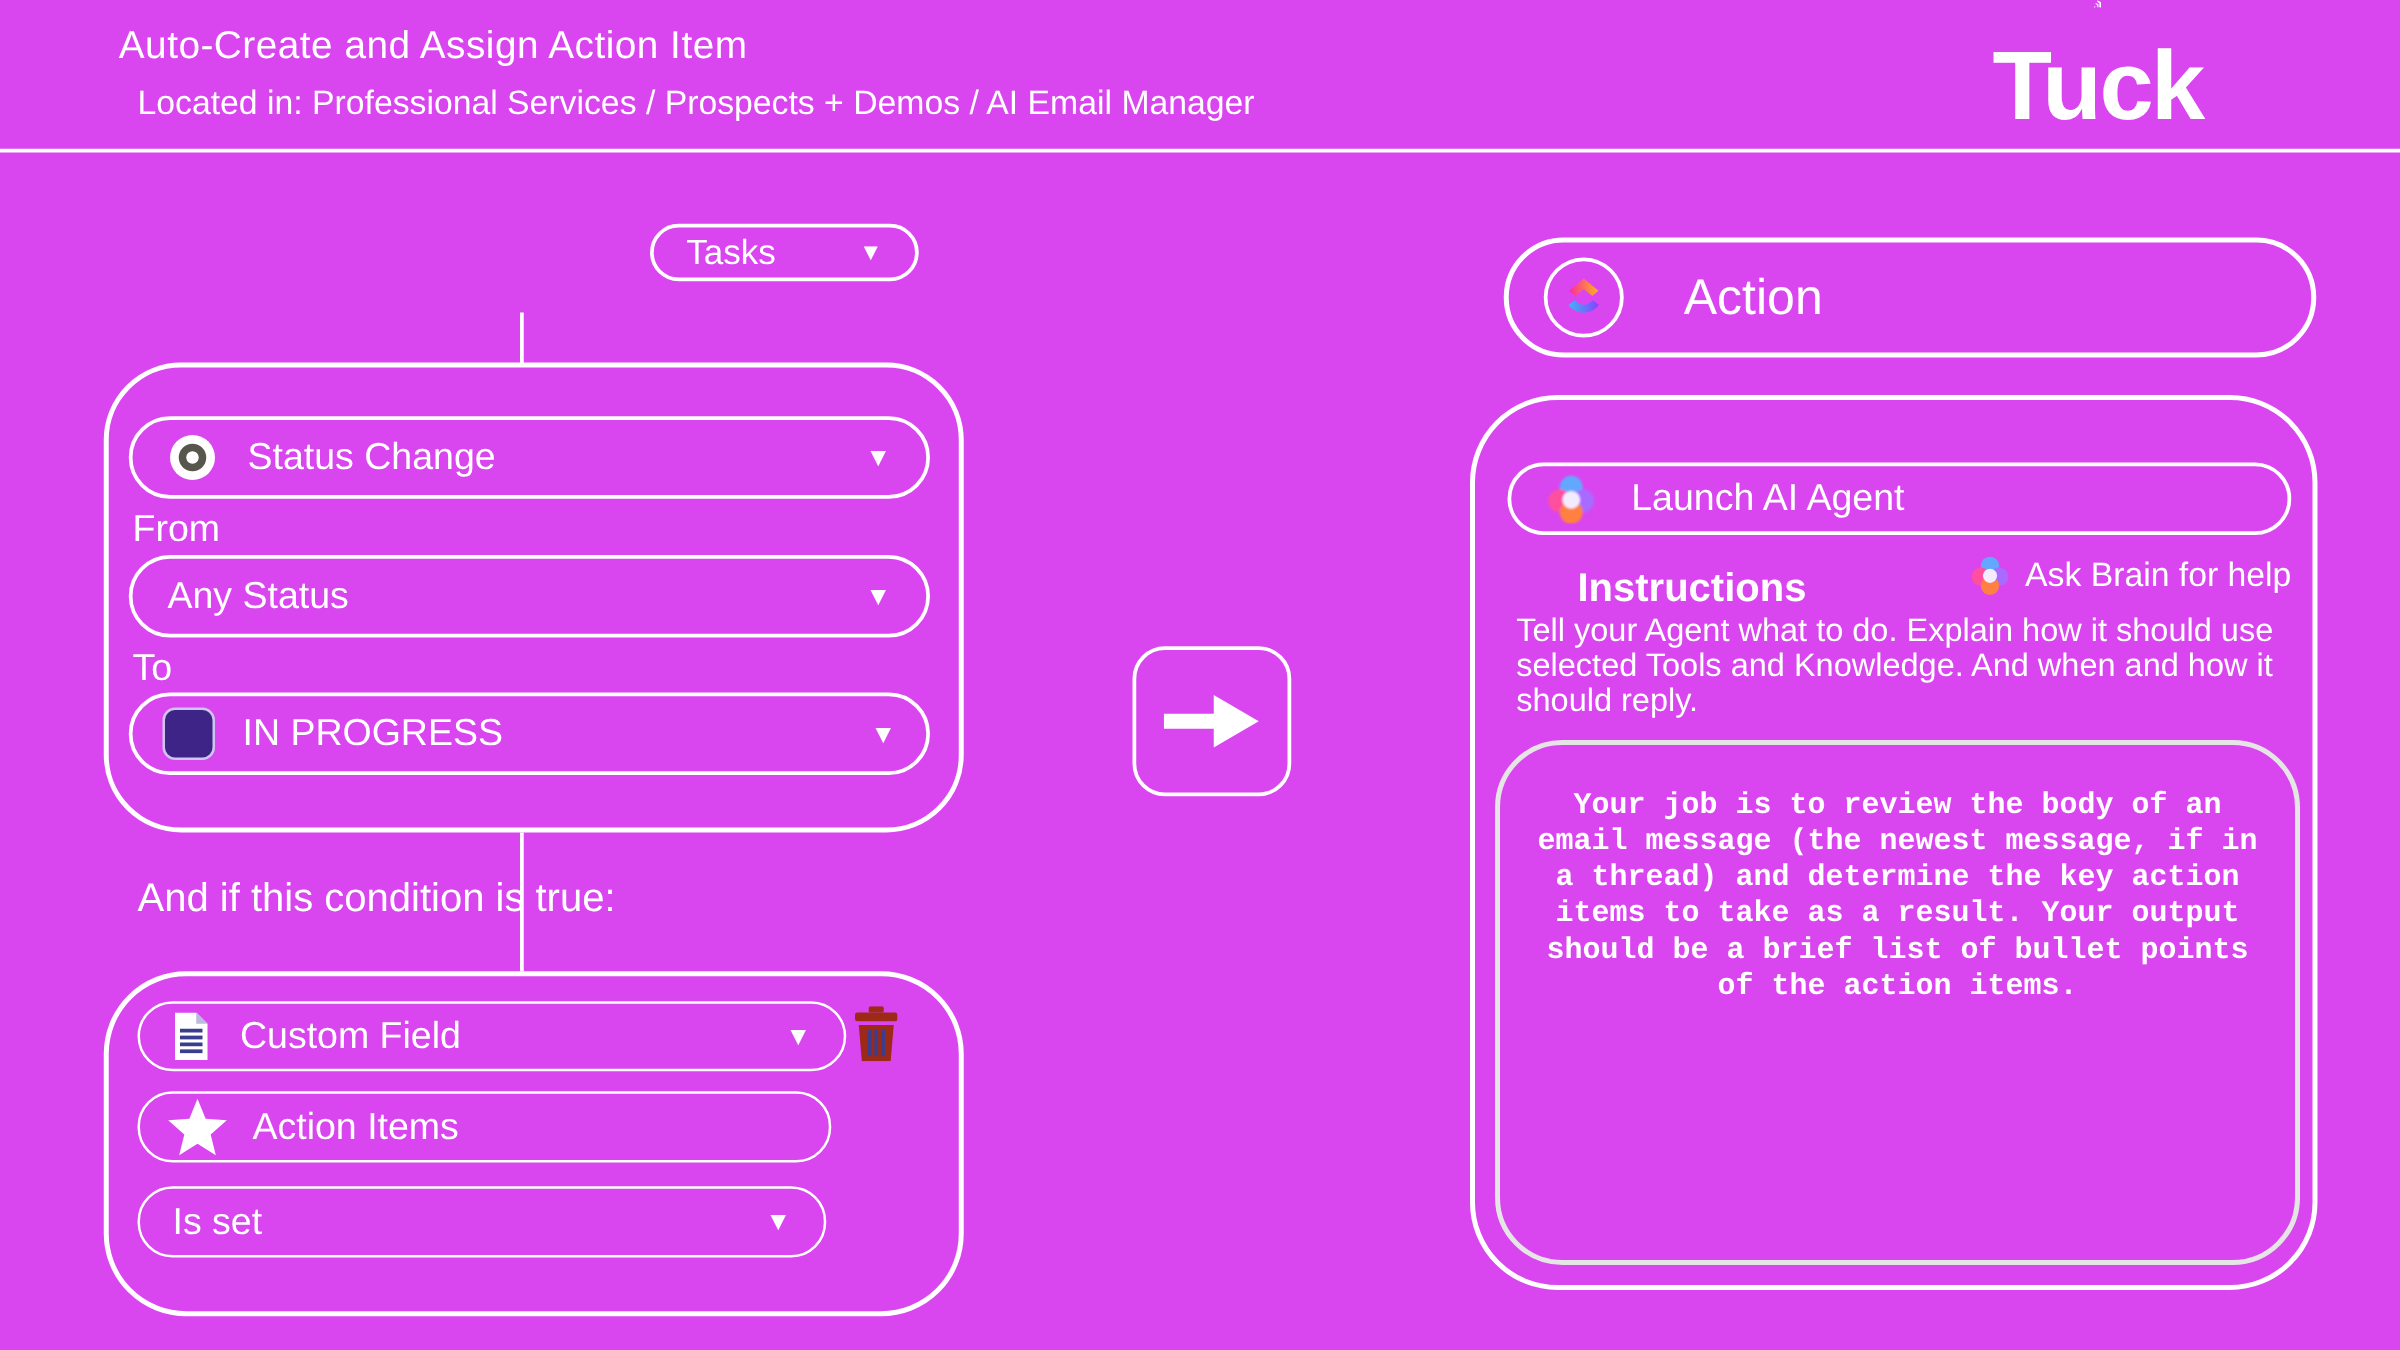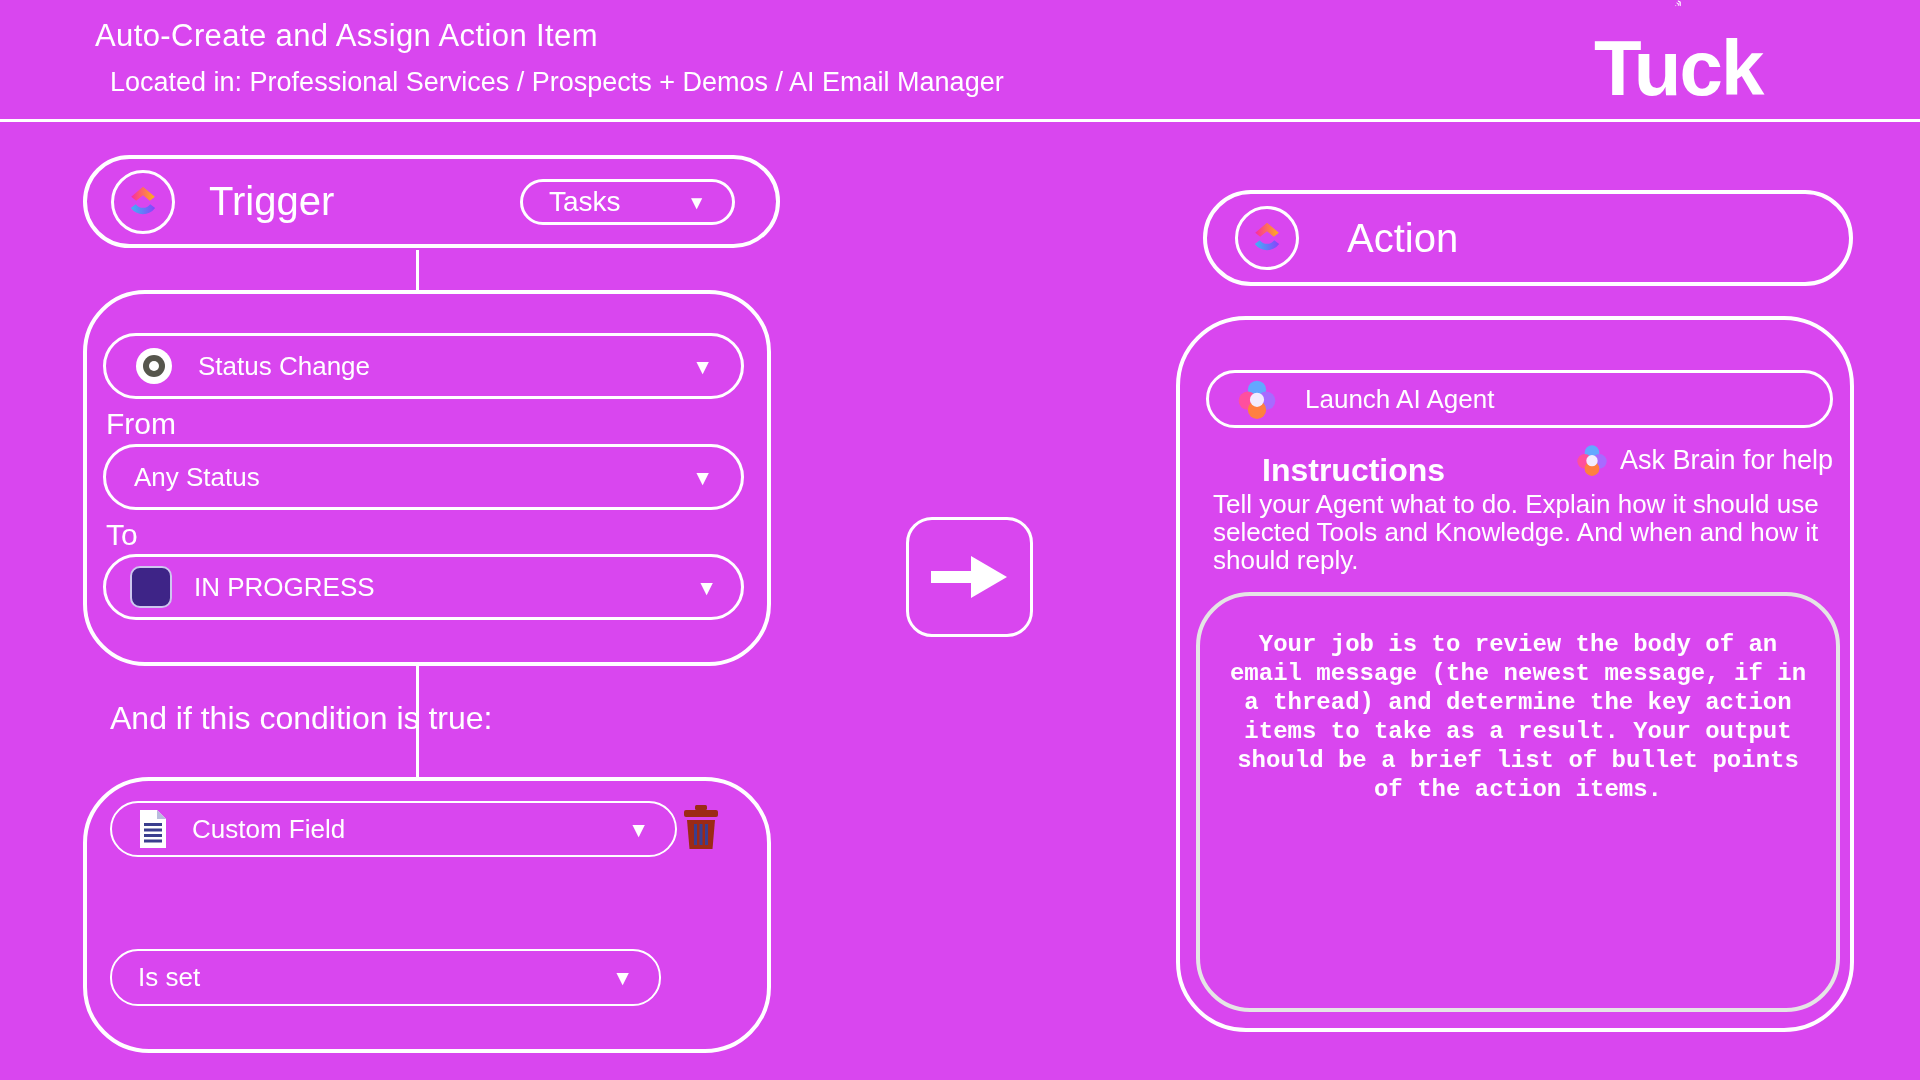--- a/index.html
+++ b/index.html
@@ -9,21 +9,21 @@
   .abs { position: absolute; }
   .line { background: #fff; }
   .box { border: 4px solid #fff; }
   .pill { display: flex; align-items: center; border: 3px solid #fff; border-radius: 999px; color: #fff; }
   .caret { margin-left: auto; font-size: 21px; line-height: 1; padding-left: 14px; }
   .cu-circle { border: 3px solid #fff; border-radius: 50%; display: flex; align-items: center; justify-content: center; flex: none; }
   .hdr-title { font-size: 31px; letter-spacing: 0.4px; }
   .hdr-sub { font-size: 27px; }
   .panel-title { font-size: 40px; }
   .lbl { font-size: 30px; }
-  .pill-text { font-size: 26px; white-space: nowrap; }
+  .pill-text { font-size: 30px; white-space: nowrap; }
   .mono-box p { margin: 0 0 29px; }
   .mono-box p:last-child { margin-bottom: 0; }
 </style>
 </head>
 <body>
 
 <svg width="0" height="0" style="position:absolute">
   <defs>
     <linearGradient id="gradChev" x1="0" y1="0" x2="1" y2="0">
       <stop offset="0" stop-color="#fb2aa2"></stop>
@@ -48,29 +48,20 @@
     <svg width="92" height="104" viewBox="0 0 92 106">
       <path d="M44 2 L88 27 L88 95 L69 84 L69 38 L44 24 Z" fill="#fff"></path>
       <path d="M24 33 L58 53 L58 92 L43 83.5 L43 61.5 L24 50.5 Z" fill="#fff"></path>
       <path d="M6 74 L23 84 L6 94 Z" fill="#fff"></path>
     </svg>
     <span style="font-size:78px; font-weight:bold; letter-spacing:-2px;">Tuck</span>
   </div>
 
   <div class="abs line" style="left:0; top:119px; width:1920px; height:3px;"></div>
 
-  <div class="abs box" style="left:83px; top:155px; width:697px; height:93px; border-radius:47px; display:flex; align-items:center; padding-left:24px; gap:34px;">
-    <div class="cu-circle" style="width:64px; height:64px;">
-      <svg width="38" height="38" viewBox="0 0 100 100">
-        <path d="M18 66 A40 40 0 0 0 82 66 L69 56 A24 24 0 0 1 31 56 Z" fill="url(#gradArc)"></path>
-        <path d="M50 10 L81 36 L68 47 L50 32 L32 47 L19 36 Z" fill="url(#gradChev)"></path>
-      </svg>
-    </div>
-    <span class="panel-title">Trigger</span>
-  </div>
   <div class="abs pill" style="left:520px; top:179px; width:215px; height:46px; padding:0 26px; font-size:28px;">
     <span>Tasks</span>
     <span class="caret" style="font-size:19px;">▼</span>
   </div>
 
   <div class="abs line" style="left:416px; top:250px; width:3px; height:41px;"></div>
 
   <div class="abs box" style="left:83px; top:290px; width:688px; height:376px; border-radius:62px;"></div>
 
   <div class="abs pill" style="left:103px; top:333px; width:641px; height:66px; padding:0 28px; gap:24px;">
@@ -121,20 +112,26 @@
     <svg width="34" height="44" viewBox="0 0 34 44">
       <rect x="11" y="0" width="12" height="5" rx="1.5" fill="#9c2a16"></rect>
       <rect x="0" y="5" width="34" height="7" rx="2" fill="#9c2a16"></rect>
       <path d="M3 15 h28 l-2.5 29 h-23 z" fill="#9c2a16"></path>
       <rect x="10" y="19" width="3" height="21" fill="#3b3e8e"></rect>
       <rect x="15.5" y="19" width="3" height="21" fill="#3b3e8e"></rect>
       <rect x="21" y="19" width="3" height="21" fill="#3b3e8e"></rect>
     </svg>
   </div>
 
+  <div class="abs pill" style="left:110px; top:873px; width:555px; height:57px; border-width:2px; border-radius:28px; padding:0 22px; gap:20px;">
+    <svg width="48" height="46" viewBox="0 0 50 48">
+      <polygon points="25,0 31.8,16.6 49.5,18 36,29.8 40.3,47.2 25,37.6 9.7,47.2 14,29.8 0.5,18 18.2,16.6" fill="#fff"></polygon>
+    </svg>
+    <span class="pill-text">Action Items</span>
+  </div>
 
   <div class="abs pill" style="left:110px; top:949px; width:551px; height:57px; border-width:2px; border-radius:28px; padding:0 26px;">
     <span class="pill-text">Is set</span>
     <span class="caret">▼</span>
   </div>
 
   <div class="abs" style="left:906px; top:517px; width:127px; height:120px; border:3px solid #fff; border-radius:26px; display:flex; align-items:center; justify-content:center;">
     <svg width="78" height="46" viewBox="0 0 78 46">
       <rect x="0" y="17" width="42" height="12" fill="#fff"></rect>
       <polygon points="40,2 76,23 40,44" fill="#fff"></polygon>

